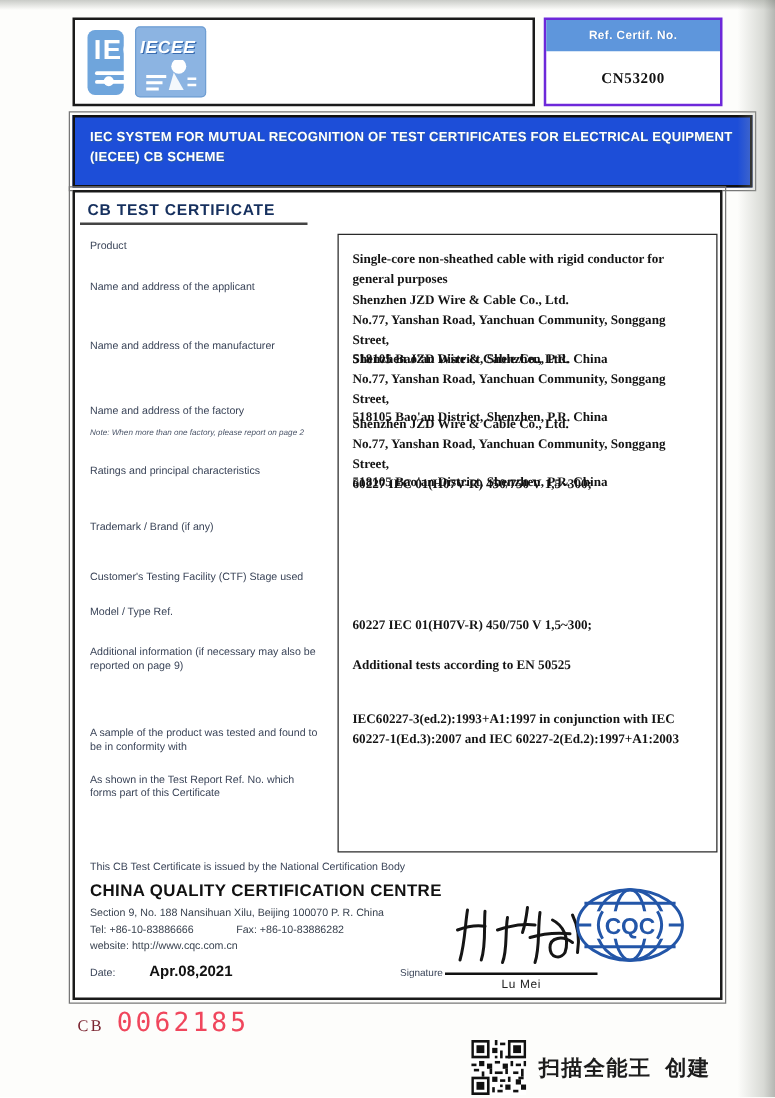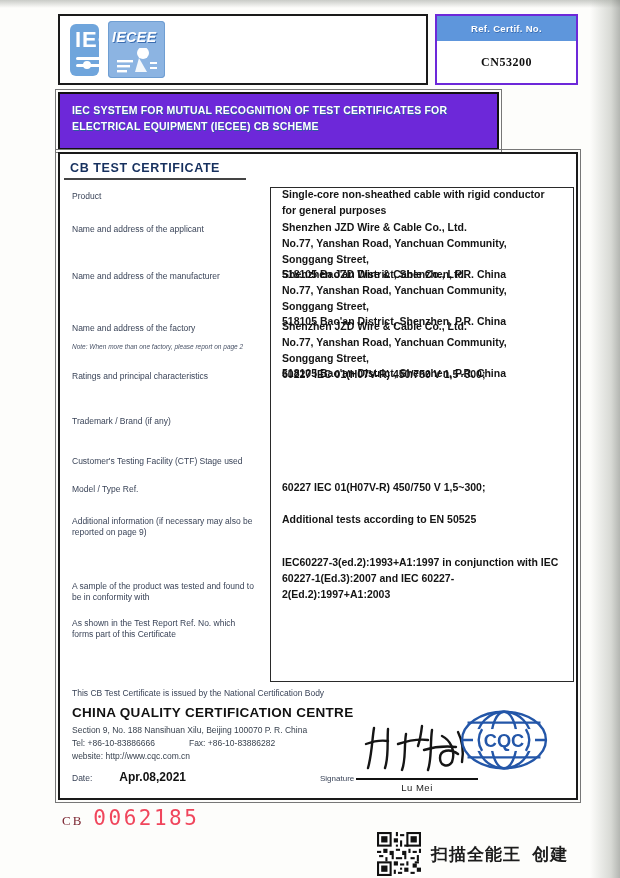--- a/index.html
+++ b/index.html
@@ -26,40 +26,40 @@
   .iecee-logo { width:57px; height:57px; background:#8cb4e2; border-radius:4px; position:relative; box-shadow:inset 0 0 0 1px #6f9ed2; }
   .iecee-text { position:absolute; top:8px; left:4px; color:#fff; font-weight:bold; font-style:italic; font-size:14px; letter-spacing:0.5px; text-shadow:1px 1px 0 #3a6cb0; }
   .lamp { position:absolute; bottom:4px; left:6px; width:45px; height:26px; }
   .ref-box { width:143px; border:2px solid #6d28d9; background:#fff; display:flex; flex-direction:column; }
   .ref-head { height:25px; background:#5e96dc; color:#fff; font-weight:bold; font-size:9.5px;
     display:flex; align-items:center; justify-content:center; letter-spacing:0.3px; text-shadow:0.5px 0.5px 0 #3a6cb0; }
   .ref-val { flex:1; display:flex; align-items:center; justify-content:center;
     font-family:"Liberation Serif", serif; font-size:12px; color:#111; font-weight:700; letter-spacing:0.5px; }
 
   
-  .banner { position:absolute; left:58px; top:92px; width:441px; height:58px; border:2px solid #111;
-    background:#6d28d9; outline:1px solid #777; outline-offset:2px; }
+  .banner { position:absolute; left:58px; top:92px; width:544px; height:58px; border:2px solid #111;
+    background:#1d4ed8; outline:1px solid #777; outline-offset:2px; }
   .banner-inner { padding:8px 12px; color:#fff; font-weight:bold; font-size:10.5px; line-height:1.55;
     letter-spacing:0.2px; text-shadow:0.7px 0.7px 0 #2d5d9e; }
 
   
   .main-box { position:absolute; left:58px; top:152px; width:520px; height:648px; border:2px solid #1a1a1a;
     background:#fff; outline:1px solid #777; outline-offset:2px; }
   .cert-title { position:absolute; top:7px; left:10px; font-size:12.5px; font-weight:bold;
     color:#16305e; letter-spacing:0.6px; }
   .title-underline { position:absolute; top:24px; left:4px; width:182px; height:1.5px; background:#444; }
 
   .fields { position:absolute; top:33px; left:0; right:0; }
   .row { display:flex; }
   .rh0{height:33px}.rh1{height:47px}.rh2{height:52px}.rh3{height:48px}.rh4{height:45px}
   .rh5{height:40px}.rh6{height:28px}.rh7{height:32px}.rh8{height:43px}.rh9{height:59px}.rh10{height:68px}
   .lbl { width:210px; padding:4px 16px 0 12px; font-size:8.5px; color:#3a4458; line-height:1.35; }
   .lbl.pad-top { padding-top:26px; }
   .note { margin-top:9px; font-size:6.5px; font-style:italic; color:#4a5468; }
-  .val { flex:1; padding:0 16px 0 12px; font-family:Liberation Sans, sans-serif; font-size:10.5px;
+  .val { flex:1; padding:13px 16px 0 12px; font-family:Liberation Serif, serif; font-size:10.5px;
     font-weight:600; color:#141414; line-height:1.5; white-space:pre-line; }
   .valbox { position:absolute; top:33px; left:210px; width:304px; height:495px;
     border:1.5px solid #2a2a2a; pointer-events:none; }
 
   .issued-note { position:absolute; top:534px; left:12px; font-size:8.5px; color:#3a4458; }
   .ncb-name { position:absolute; top:551px; left:12px; font-size:13.5px; font-weight:bold; color:#111; letter-spacing:0.3px; }
   .ncb-line { position:absolute; left:12px; font-size:8.5px; color:#39424f; }
   .ncb-addr { top:571px; }
   .ncb-telfax { top:584px; display:flex; gap:34px; }
   .ncb-web { top:597px; }

